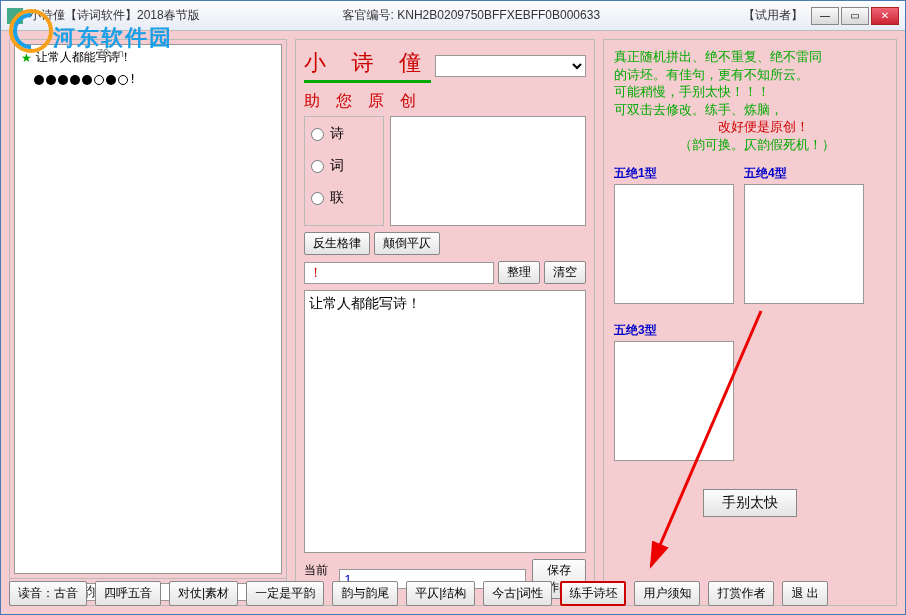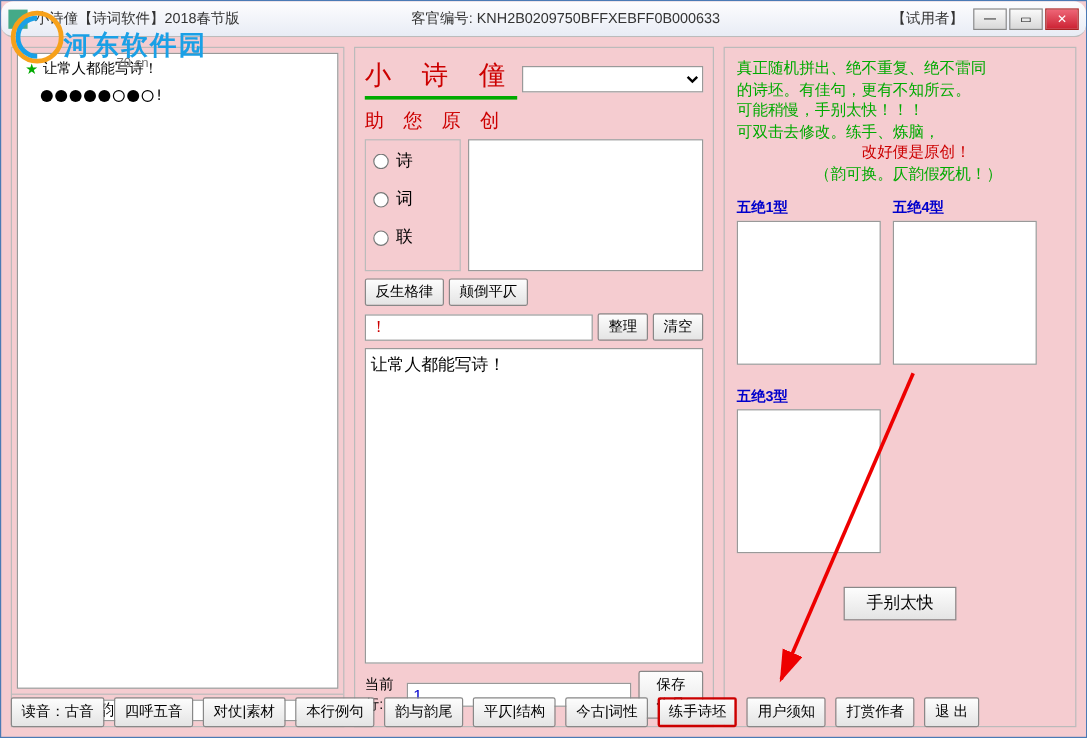--- a/index.html
+++ b/index.html
@@ -1,18 +1,18 @@
 <!DOCTYPE html>
 <html><head>
 <meta charset="utf-8">
 <style>
 * { box-sizing: border-box; margin: 0; padding: 0; }
 body { font-family: "Microsoft YaHei", SimSun, sans-serif; font-size: 12px; background: #fff; width: 906px; height: 615px; position: relative; overflow: hidden; }
 .window { border: 1px solid #4a7ab5; width: 906px; height: 615px; background: #f5ccd0; position: relative; }
-.titlebar { height: 30px; background: linear-gradient(#fdfdfe, #e8ecf5); display: flex; align-items: center; padding: 12px 6px; border-bottom: 1px solid #bbb; border-radius: 10px; }
+.titlebar { height: 30px; background: linear-gradient(#fdfdfe, #e8ecf5); display: flex; align-items: center; padding: 12px 6px; border-bottom: 1px solid #bbb; }
 .titlebar .icon { width: 16px; height: 16px; background: #4a8; margin-right: 6px; }
 .titlebar .title { flex: 0 0 auto; color: #333; }
 .titlebar .center { flex: 1; text-align: center; color: #333; }
 .titlebar .trial { color: #333; margin-right: 8px; }
 .winbtns { display: flex; gap: 2px; }
 .winbtn { width: 28px; height: 18px; border: 1px solid #888; background: linear-gradient(#fafafa,#d8d8d8); display: flex; align-items: center; justify-content: center; font-size: 10px; cursor: pointer; }
 .winbtn.close { background: linear-gradient(#e67,#c23); color: #fff; border-color: #a22; }
 .watermark { position: absolute; top: 8px; left: 8px; pointer-events: none; z-index: 50; }
 .watermark .ring { width: 44px; height: 44px; border-radius: 50%; border: 4px solid #f7a11a; position: relative; }
 .watermark .ring::before { content:""; position:absolute; inset:0; border:4px solid #1aa0e6; border-radius:50%; clip-path: polygon(0 0,50% 0,50% 100%,0 100%); }
@@ -170,21 +170,21 @@
         <button class="genbtn">手别太快</button>
       </div>
     </div>
 
   </div>
 
   <div class="bottombar">
     <button class="btn">读音：古音</button>
     <button class="btn">四呼五音</button>
     <button class="btn">对仗|素材</button>
-    <button class="btn">本行例句</button>
+    <button class="btn">一定是平韵</button>
     <button class="btn">韵与韵尾</button>
     <button class="btn">平仄|结构</button>
     <button class="btn">今古|词性</button>
     <button class="btn hl">练手诗坯</button>
     <button class="btn">用户须知</button>
     <button class="btn">打赏作者</button>
     <button class="btn">退   出</button>
   </div>
 
   <svg class="arrow-svg" style="left:620px; top:300px; width:180px; height:280px;">

